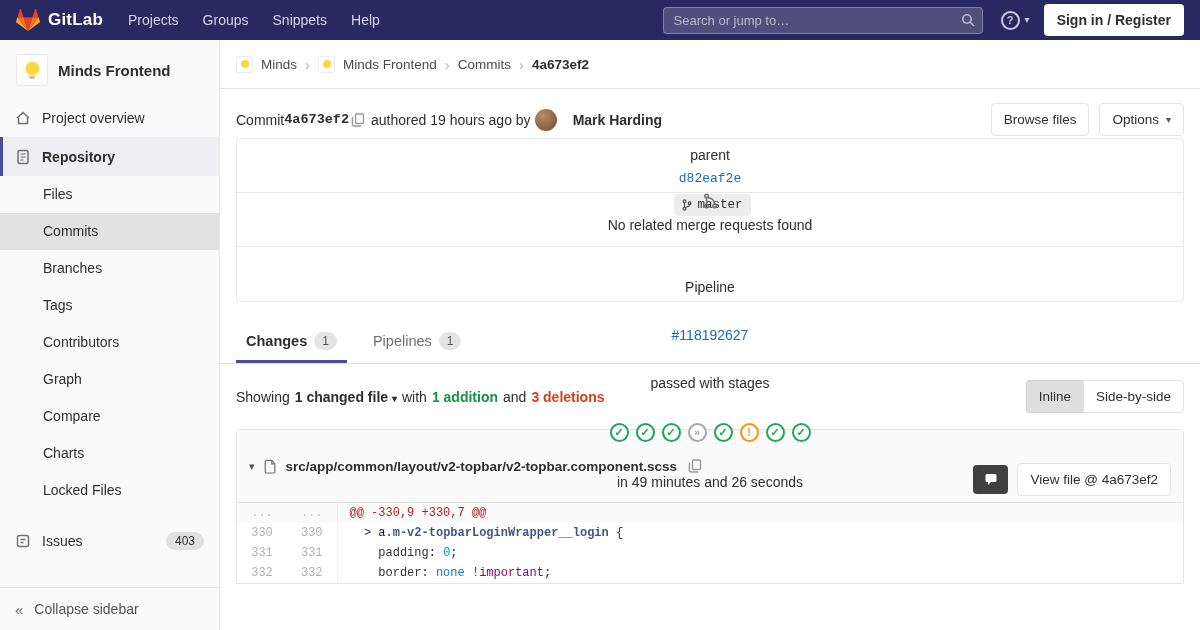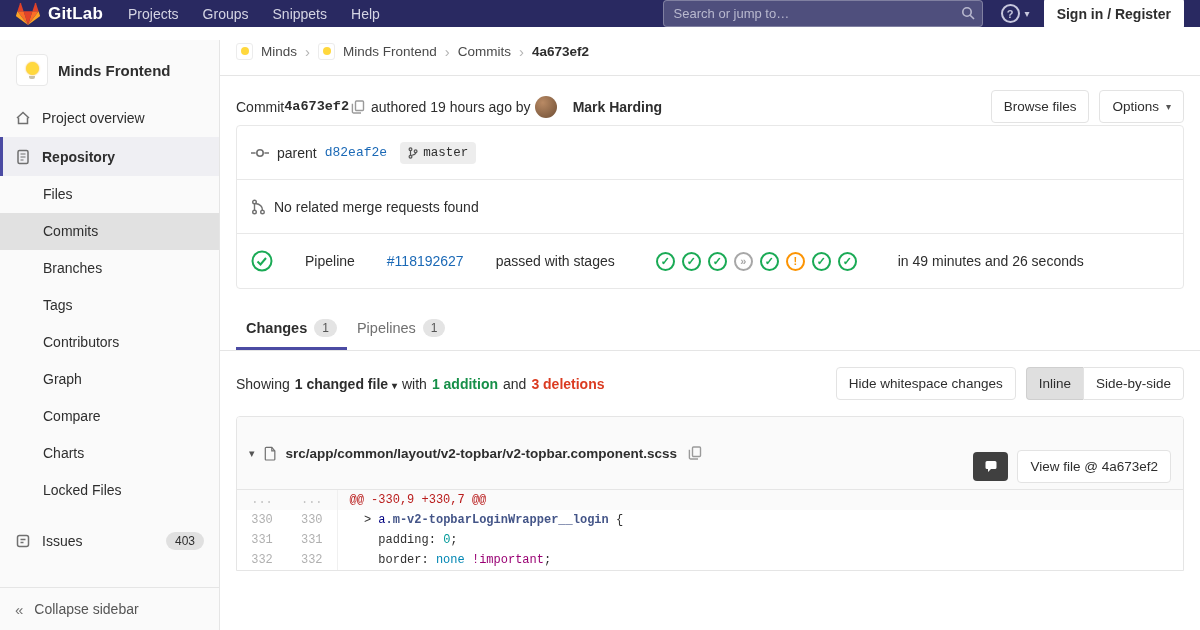--- a/index.html
+++ b/index.html
@@ -8,21 +8,21 @@
     overflow: hidden;
     font-family: "Liberation Sans", sans-serif;
     font-size: 14px;
     color: #2e2e2e;
     background: #fff;
     position: relative;
   }
   a { text-decoration: none; }
 
   
-  .navbar { height:27px; background:#292961; display:flex; align-items:center; padding:4px 16px; }
+  .navbar { height:40px; background:#292961; display:flex; align-items:center; padding:4px 16px; }
   .brand { display:flex; align-items:center; gap:8px; margin-right:14px; cursor:pointer; }
   .brand-name { color:#fff; font-size:17px; font-weight:bold; letter-spacing:.2px; }
   .nav-menu { display:flex; gap:2px; }
   .nav-link { color:#d4d4e3; padding:6px 11px; font-size:14px; cursor:pointer; border-radius:4px; }
   .search-wrap { margin-left:auto; position:relative; width:320px; }
   .search-input { width:100%; height:27px; background:rgba(255,255,255,0.18); border:1px solid rgba(255,255,255,0.28); border-radius:4px; color:#fff; padding:0 30px 0 10px; font-size:13px; font-family:"Liberation Sans",sans-serif; }
   .search-input::placeholder { color:#b9b9cf; }
   .search-icon { position:absolute; right:8px; top:6px; }
   .help-wrap { display:flex; align-items:center; gap:5px; color:#c7c7dd; margin:0 14px 0 18px; cursor:pointer; }
   .qmark { width:19px; height:19px; border:2px solid #c7c7dd; border-radius:50%; font-size:11px; font-weight:bold; display:flex; align-items:center; justify-content:center; }
@@ -60,32 +60,32 @@
   .avatar-sm { width:22px; height:22px; border-radius:50%; background:radial-gradient(circle at 35% 30%, #b98a64, #6e4e35); margin-left:4px; flex-shrink:0; }
   .author-name { font-weight:bold; }
   .commit-actions { margin-left:auto; display:flex; gap:10px; }
   .btn { background:#fff; border:1px solid #e3e3e3; border-radius:4px; padding:8px 12px; font-size:13.5px; color:#2e2e2e; display:inline-flex; align-items:center; gap:7px; cursor:pointer; font-family:"Liberation Sans",sans-serif; white-space:nowrap; }
   .btn .caret { color:#555; }
   .btn.selected { background:#dfdfdf; border-color:#cfcfcf; }
 
   .commit-title { font-size:23px; font-weight:bold; padding:20px 16px 16px; line-height:1.25; }
 
   .info-box { margin:2px 16px 16px; border:1px solid #e8e8e8; border-radius:4px; }
-  .info-row { display:flex; align-items:center; gap:8px; padding:0 14px; height:54px; border-bottom:1px solid #e8e8e8; font-size:14px; }
+  .info-row { display:flex; align-items:center; gap:8px; padding:0 14px; height:54px; border-bottom:1px solid #e8e8e8; font-size:14px;flex-direction:column; }
   .info-row:last-child { border-bottom:0;gap:32px; }
   .link { color:#1b69b6; cursor:pointer; }
   .mono { font-family:"Liberation Mono", monospace; font-size:13px; }
   .branch-badge { display:inline-flex; align-items:center; gap:5px; background:#ededed; border-radius:4px; padding:4px 8px; font-family:"Liberation Mono",monospace; font-size:12.5px; margin-left:5px; cursor:pointer; }
   .stage-icons { display:inline-flex; gap:7px; margin:0 9px; align-items:center; }
   .ci { width:19px; height:19px; border-radius:50%; display:inline-flex; align-items:center; justify-content:center; font-size:11px; font-weight:bold; background:#fff; cursor:pointer; line-height:1; }
   .ci.success { border:2px solid #1aaa55; color:#1aaa55; }
   .ci.skipped { border:2px solid #a7a7a7; color:#a7a7a7; }
   .ci.warning { border:2px solid #fc9403; color:#fc9403; }
 
-  .tabs { display:flex; gap:0; padding:0 16px; border-bottom:1px solid #e5e5e5; margin-top:8px;align-items:center; }
+  .tabs { display:flex; gap:16px; padding:0 16px; border-bottom:1px solid #e5e5e5; margin-top:8px;align-items:center; }
   .tab { display:flex; align-items:center; gap:7px; padding:14px 10px 13px; color:#707070; font-size:14.5px; cursor:pointer; }
   .tab.active { color:#2e2e2e; font-weight:bold; box-shadow:inset 0 -3px 0 #4b4ba3; }
   .tab-badge { background:#e4e4e4; border-radius:10px; padding:2px 8px; font-size:12px; color:#555; font-weight:normal; }
 
   .summary { display:flex; align-items:center; padding:16px; gap:5px; font-size:14px; }
   .bold-dark { font-weight:bold; cursor:pointer; }
   .add { color:#168f48; font-weight:bold; }
   .del { color:#db3b21; font-weight:bold; }
   .summary-actions { margin-left:auto; display:flex; gap:10px; align-items:center; }
   .btn-group { display:inline-flex; }
@@ -304,23 +304,20 @@
     <span>Showing</span>
     <span class="bold-dark">
       <span>1 changed file</span>
       <span class="caret">▾</span>
     </span>
     <span>with</span>
     <span class="add">1 addition</span>
     <span>and</span>
     <span class="del">3 deletions</span>
     <div class="summary-actions">
-      <button class="btn">
-          <span>Hide whitespace changes</span>
-        </button>
       <div class="btn-group">
         <button class="btn selected">
             <span>Inline</span>
           </button>
         <button class="btn">
             <span>Side-by-side</span>
           </button>
       </div>
     </div>
   </div>

